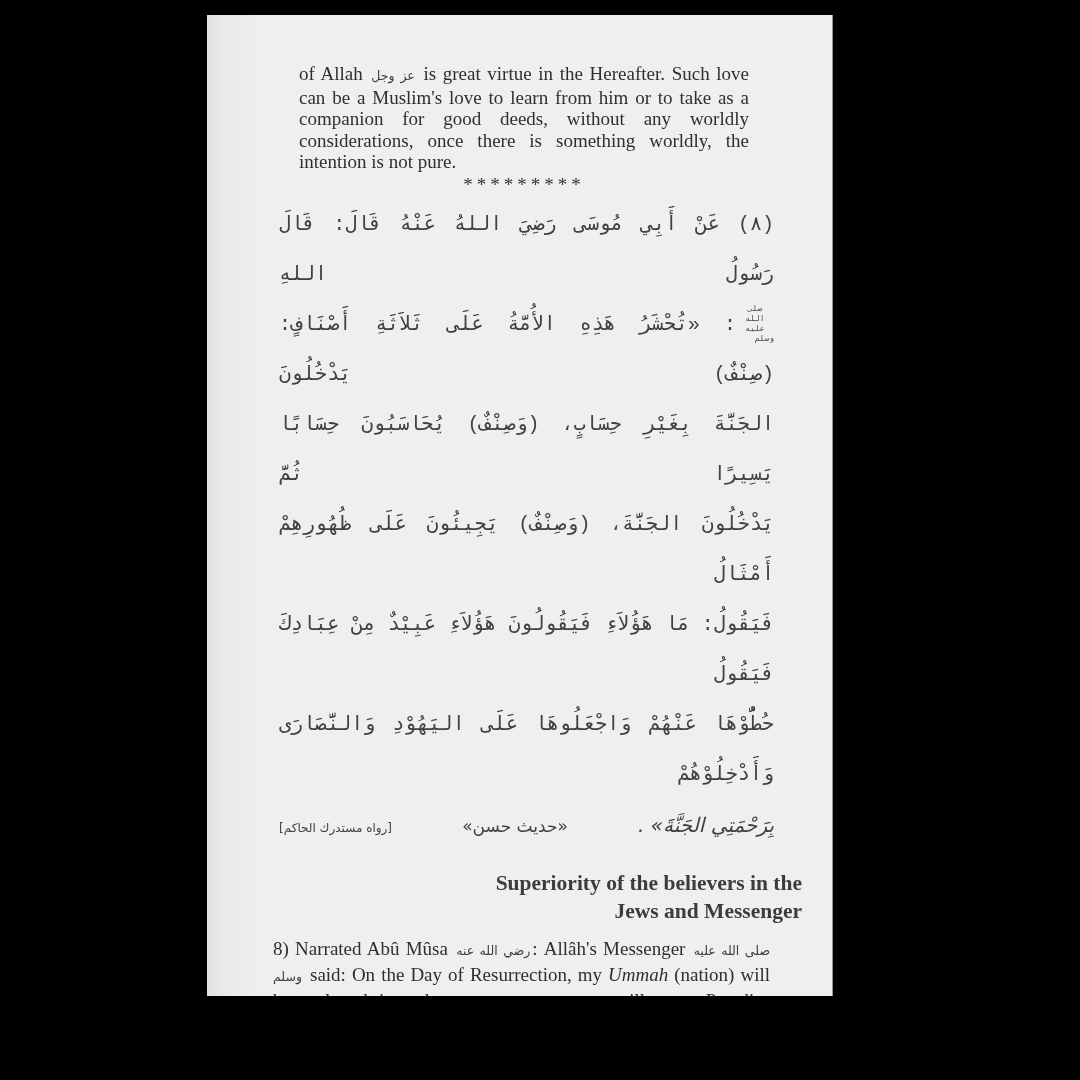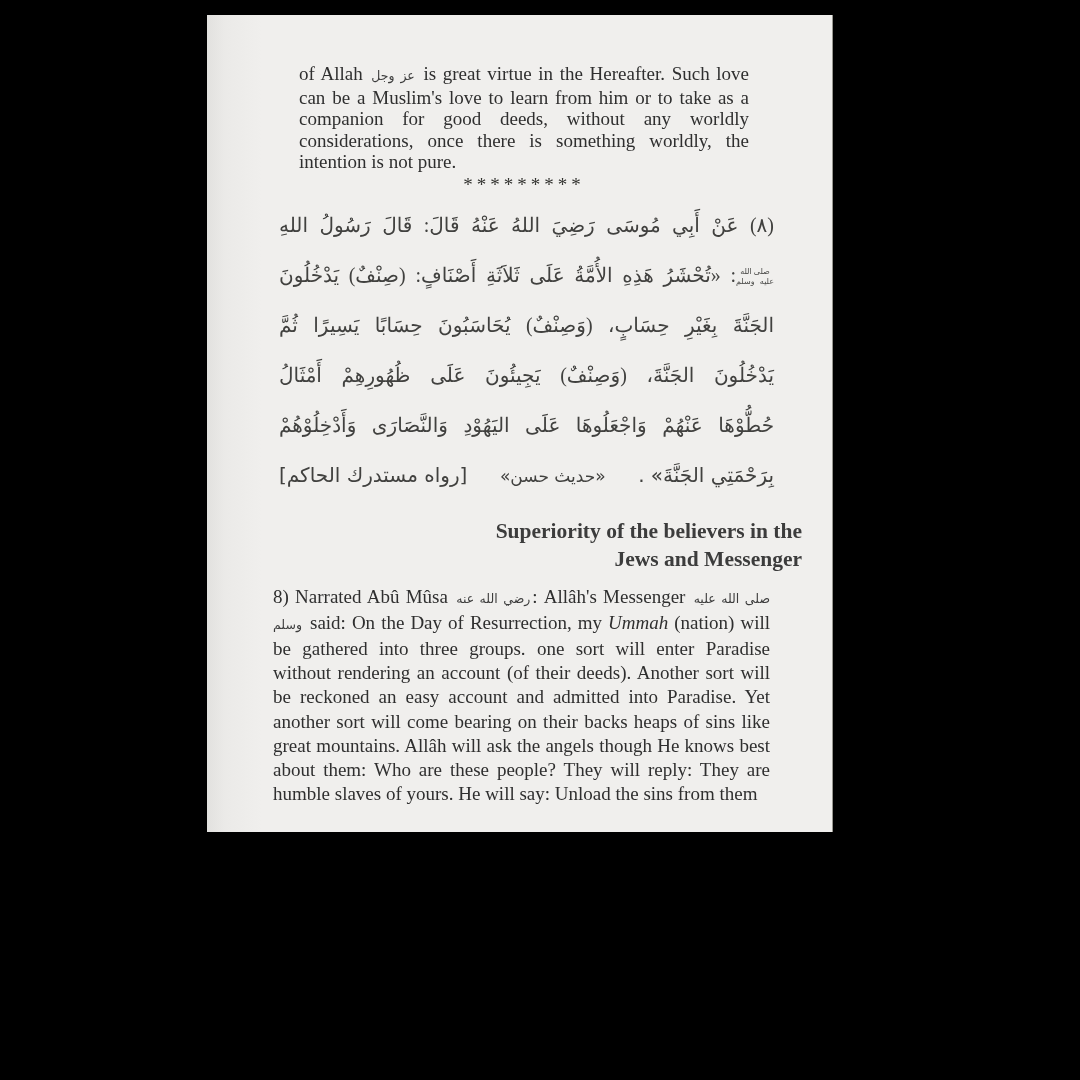--- a/index.html
+++ b/index.html
@@ -3,21 +3,21 @@
 <meta charset="utf-8">
 <style>
   html, body {
     margin: 0;
     padding: 0;
     background: #000000;
   }
   .canvas {
     position: relative;
     width: 1080px;
-    height: 832px;
+    height: 996px;
     background: #000000;
     overflow: hidden;
     border-radius: 10px;
   }
   .book-page {
     position: absolute;
     left: 207px;
     top: 15px;
     width: 626px;
     height: 1008px;
@@ -49,21 +49,21 @@
     font-size: 19px;
     letter-spacing: 4px;
     color: #333330;
   }
   
   .arabic-block {
     margin: 4px 58px 0 72px;
   }
   .ar-line {
     direction: rtl;
-    font-family: Liberation Serif, serif;
+    font-family: Liberation Mono, monospace;
     font-size: 20px;
     line-height: 50px;
     color: #41413f;
     text-align: justify;
     text-align-last: justify;
   }
   .saw {
     display: inline-block;
     width: 38px;
     font-size: 8px;
@@ -74,23 +74,23 @@
   }
   .ar-last {
     display: flex;
     direction: rtl;
     justify-content: space-between;
     align-items: baseline;
     font-family: "DejaVu Sans", sans-serif;
     color: #41413f;
     line-height: 50px;
   }
-  .ar-last .closing { font-size: 20px; }
+  .ar-last .closing { font-size: 20px; font-style: italic; }
   .ar-last .grade   { font-size: 17px; text-align: right; }
-  .ar-last .source  { font-size: 20px; }
+  .ar-last .source  { font-size: 12px; }
   
   .heading {
     margin: 16px 30px 0 30px;
     text-align: right;
     font-size: 21.5px;
     line-height: 28px;
     font-weight: bold;
     color: #3c3c3c;
   }
   
@@ -118,20 +118,21 @@
     <div class="stars">*********</div>
 
     <div class="arabic-block">
       <div class="ar-line">(٨) عَنْ أَبِي مُوسَى رَضِيَ اللهُ عَنْهُ قَالَ: قَالَ رَسُولُ اللهِ</div>
       <div class="ar-line">
         <span class="saw">صلى الله عليه وسلم</span><span>: «تُحْشَرُ هَذِهِ الأُمَّةُ عَلَى ثَلاَثَةِ أَصْنَافٍ: (صِنْفٌ) يَدْخُلُونَ</span>
       </div>
       <div>
           <div class="ar-line">الجَنَّةَ بِغَيْرِ حِسَابٍ، (وَصِنْفٌ) يُحَاسَبُونَ حِسَابًا يَسِيرًا ثُمَّ</div>
           <div class="ar-line">يَدْخُلُونَ الجَنَّةَ، (وَصِنْفٌ) يَجِيئُونَ عَلَى ظُهُورِهِمْ أَمْثَالُ</div>
+          <div class="ar-line">فَيَقُولُ: مَا هَؤُلاَءِ فَيَقُولُونَ هَؤُلاَءِ عَبِيْدٌ مِنْ عِبَادِكَ فَيَقُولُ</div>
           <div class="ar-line">حُطُّوْهَا عَنْهُمْ وَاجْعَلُوهَا عَلَى اليَهُوْدِ وَالنَّصَارَى وَأَدْخِلُوْهُمْ</div>
         </div>
       <div class="ar-last">
         <span class="closing">بِرَحْمَتِي الجَنَّةَ» .</span>
         <span class="grade">«حديث حسن»</span>
         <span class="source">[رواه مستدرك الحاكم]</span>
       </div>
     </div>
 
     <h2 class="heading">

